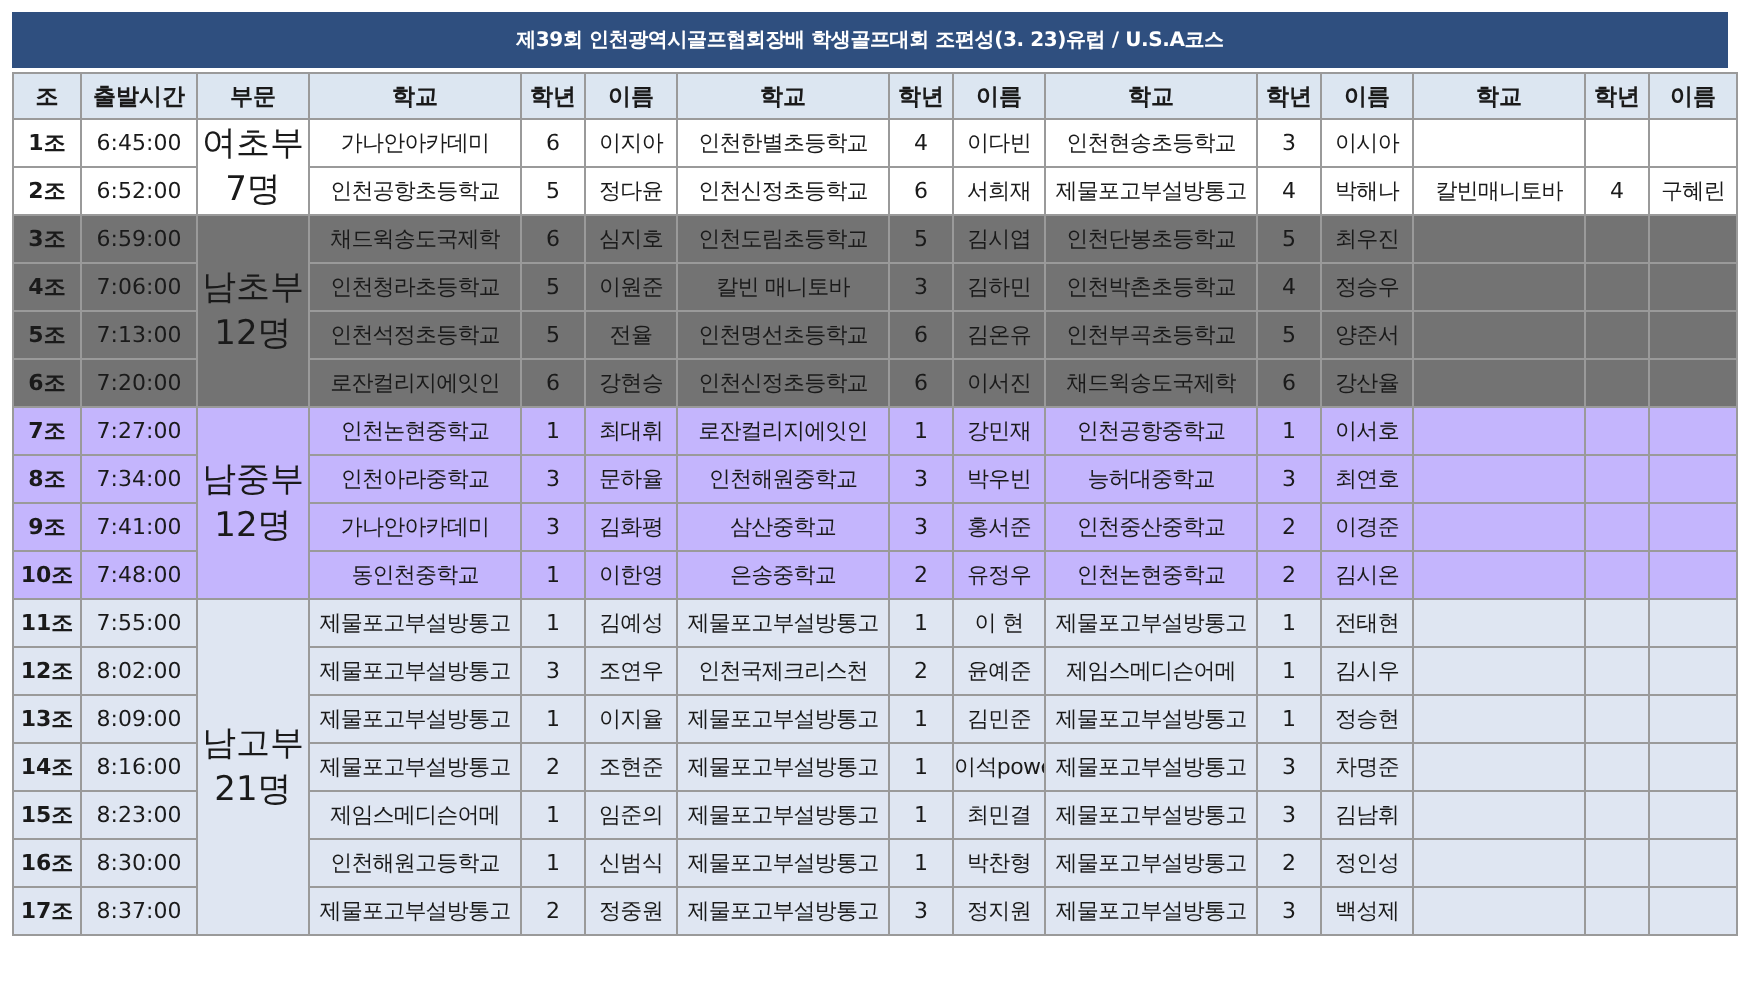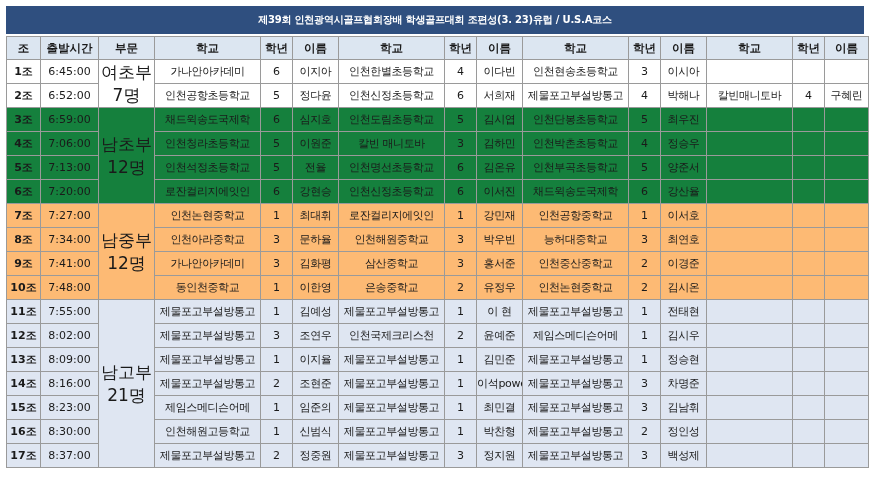--- a/index.html
+++ b/index.html
@@ -55,22 +55,22 @@
     font-size: 11.5px;
   }
   tbody tr td.c-jo { font-weight: bold; }
   .grp {
     font-weight: normal;
     font-size: 17px;
     background: #ffffff;
     line-height: 1.35;
   }
   .band-a td { background: #ffffff; }
-  .band-b td { background: #15803d; }
-  .band-c td { background: #fdba74; }
+  .band-b td { background: #737373; }
+  .band-c td { background: #c4b5fd; }
   .band-d td { background: #dfe6f2; }
   .nm { letter-spacing: -0.3px; }
   .school { letter-spacing: -0.4px; }
   .empty { background: #ffffff; }
 </style>
 </head>
 <body>
 
 <div class="sheet">
   <div class="title-bar">제39회 인천광역시골프협회장배 학생골프대회 조편성(3. 23)유럽 / U.S.A코스</div>

